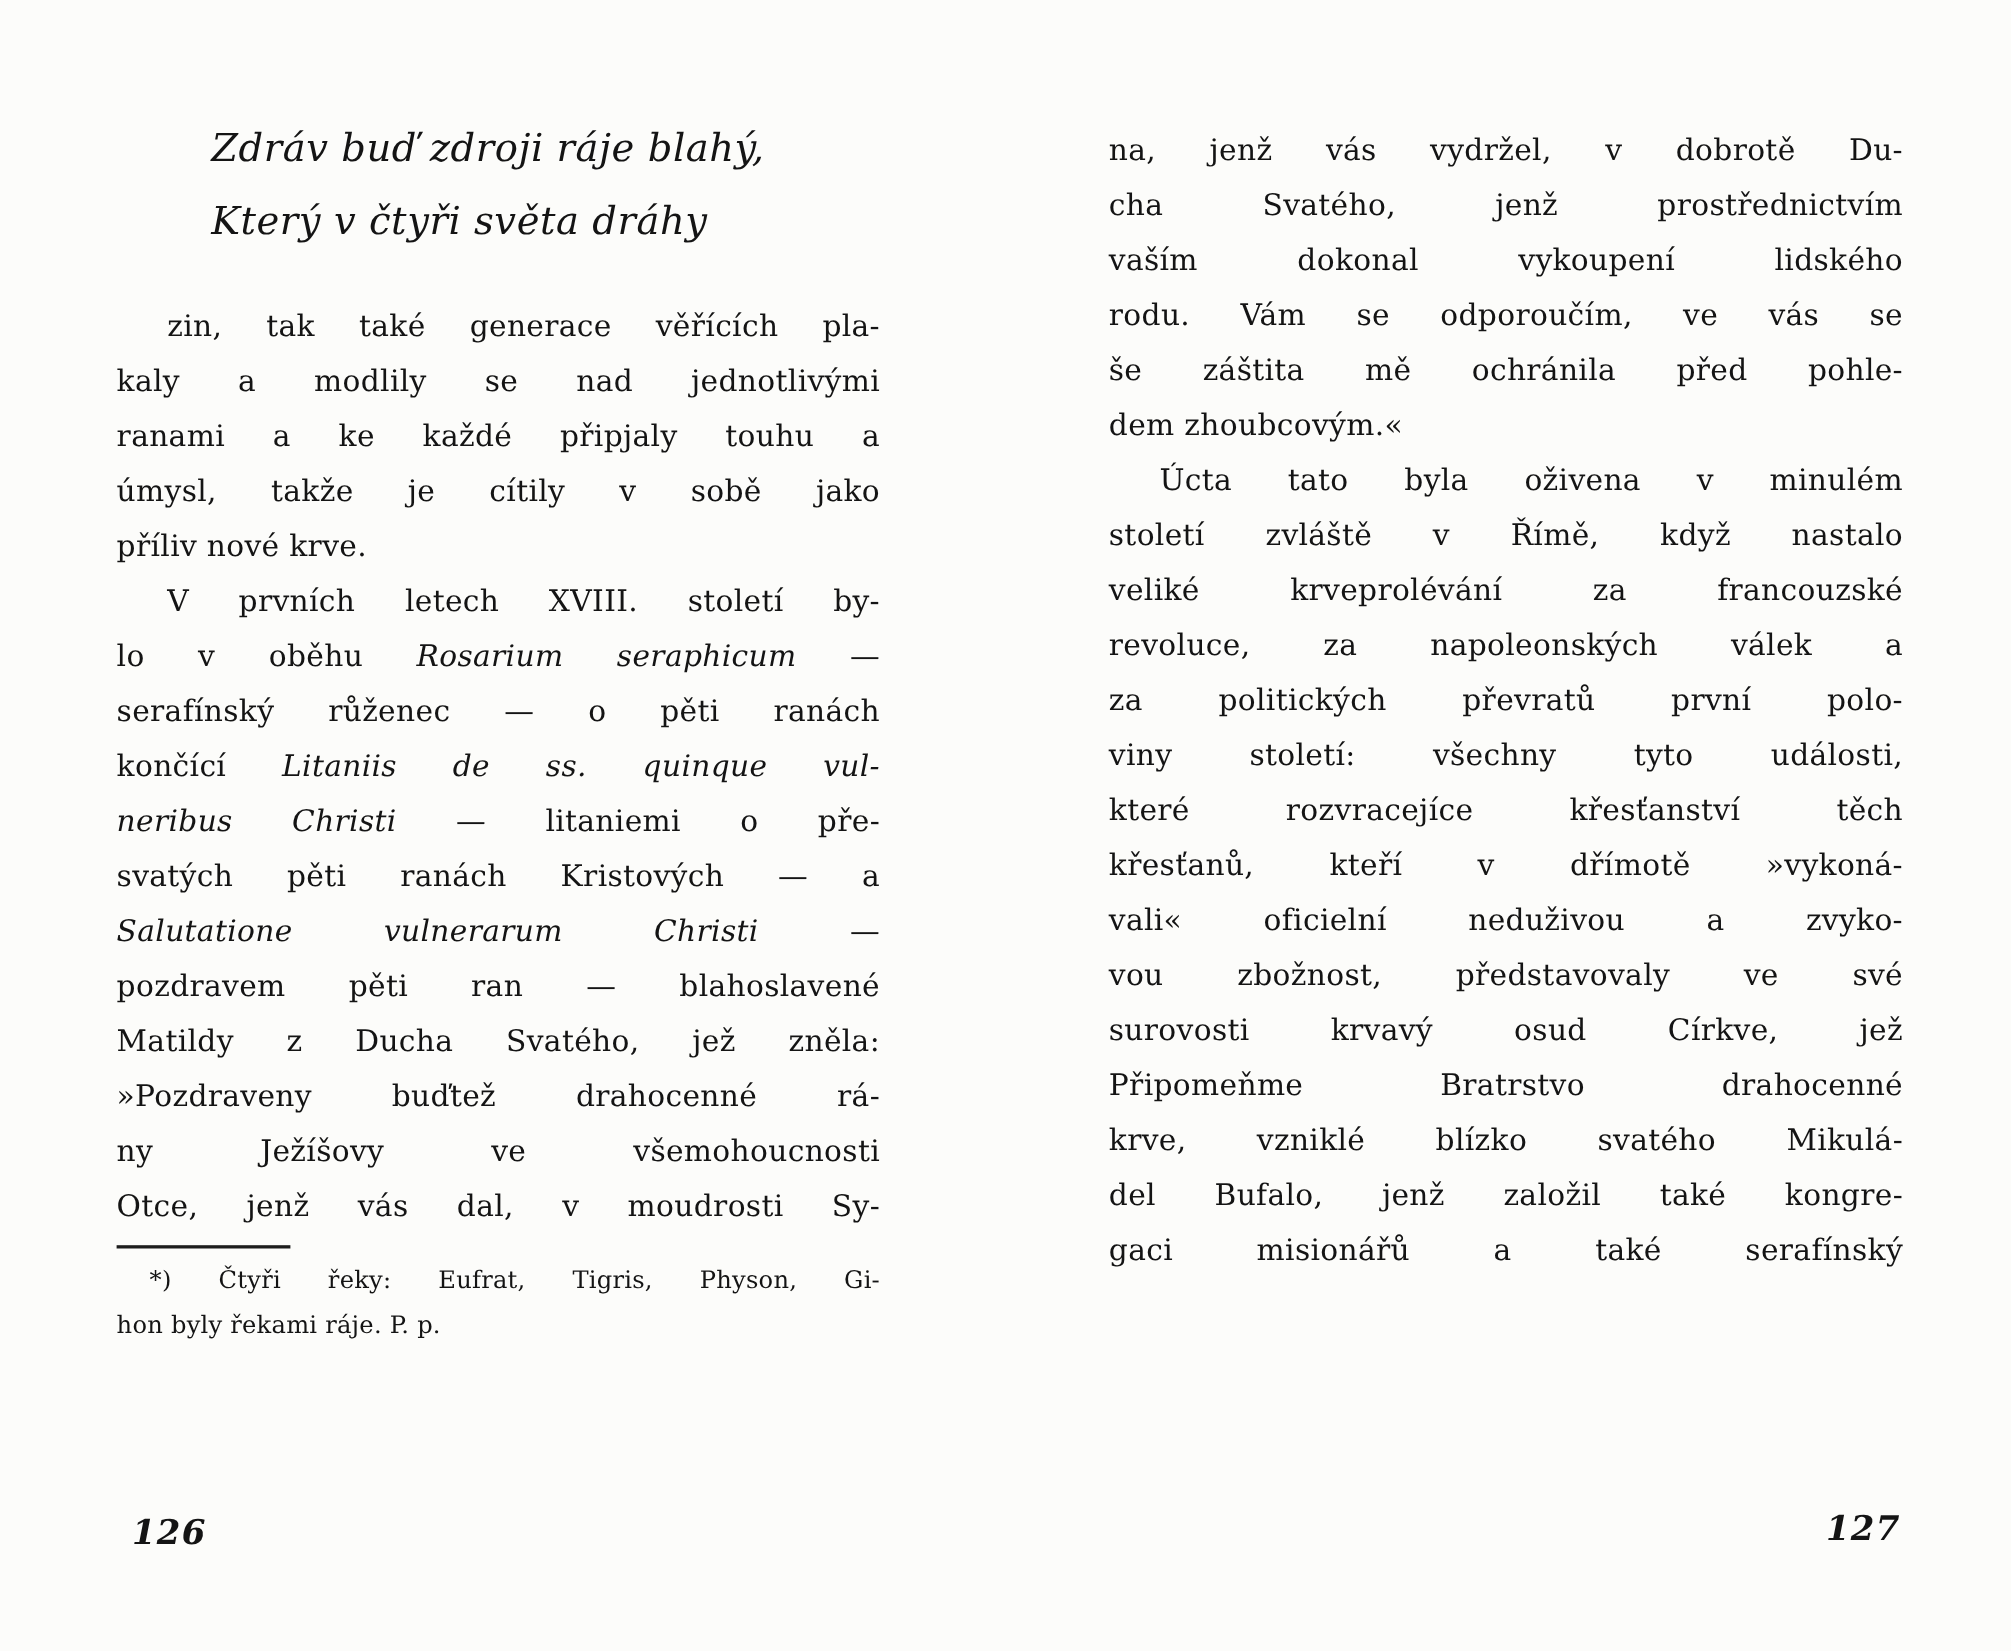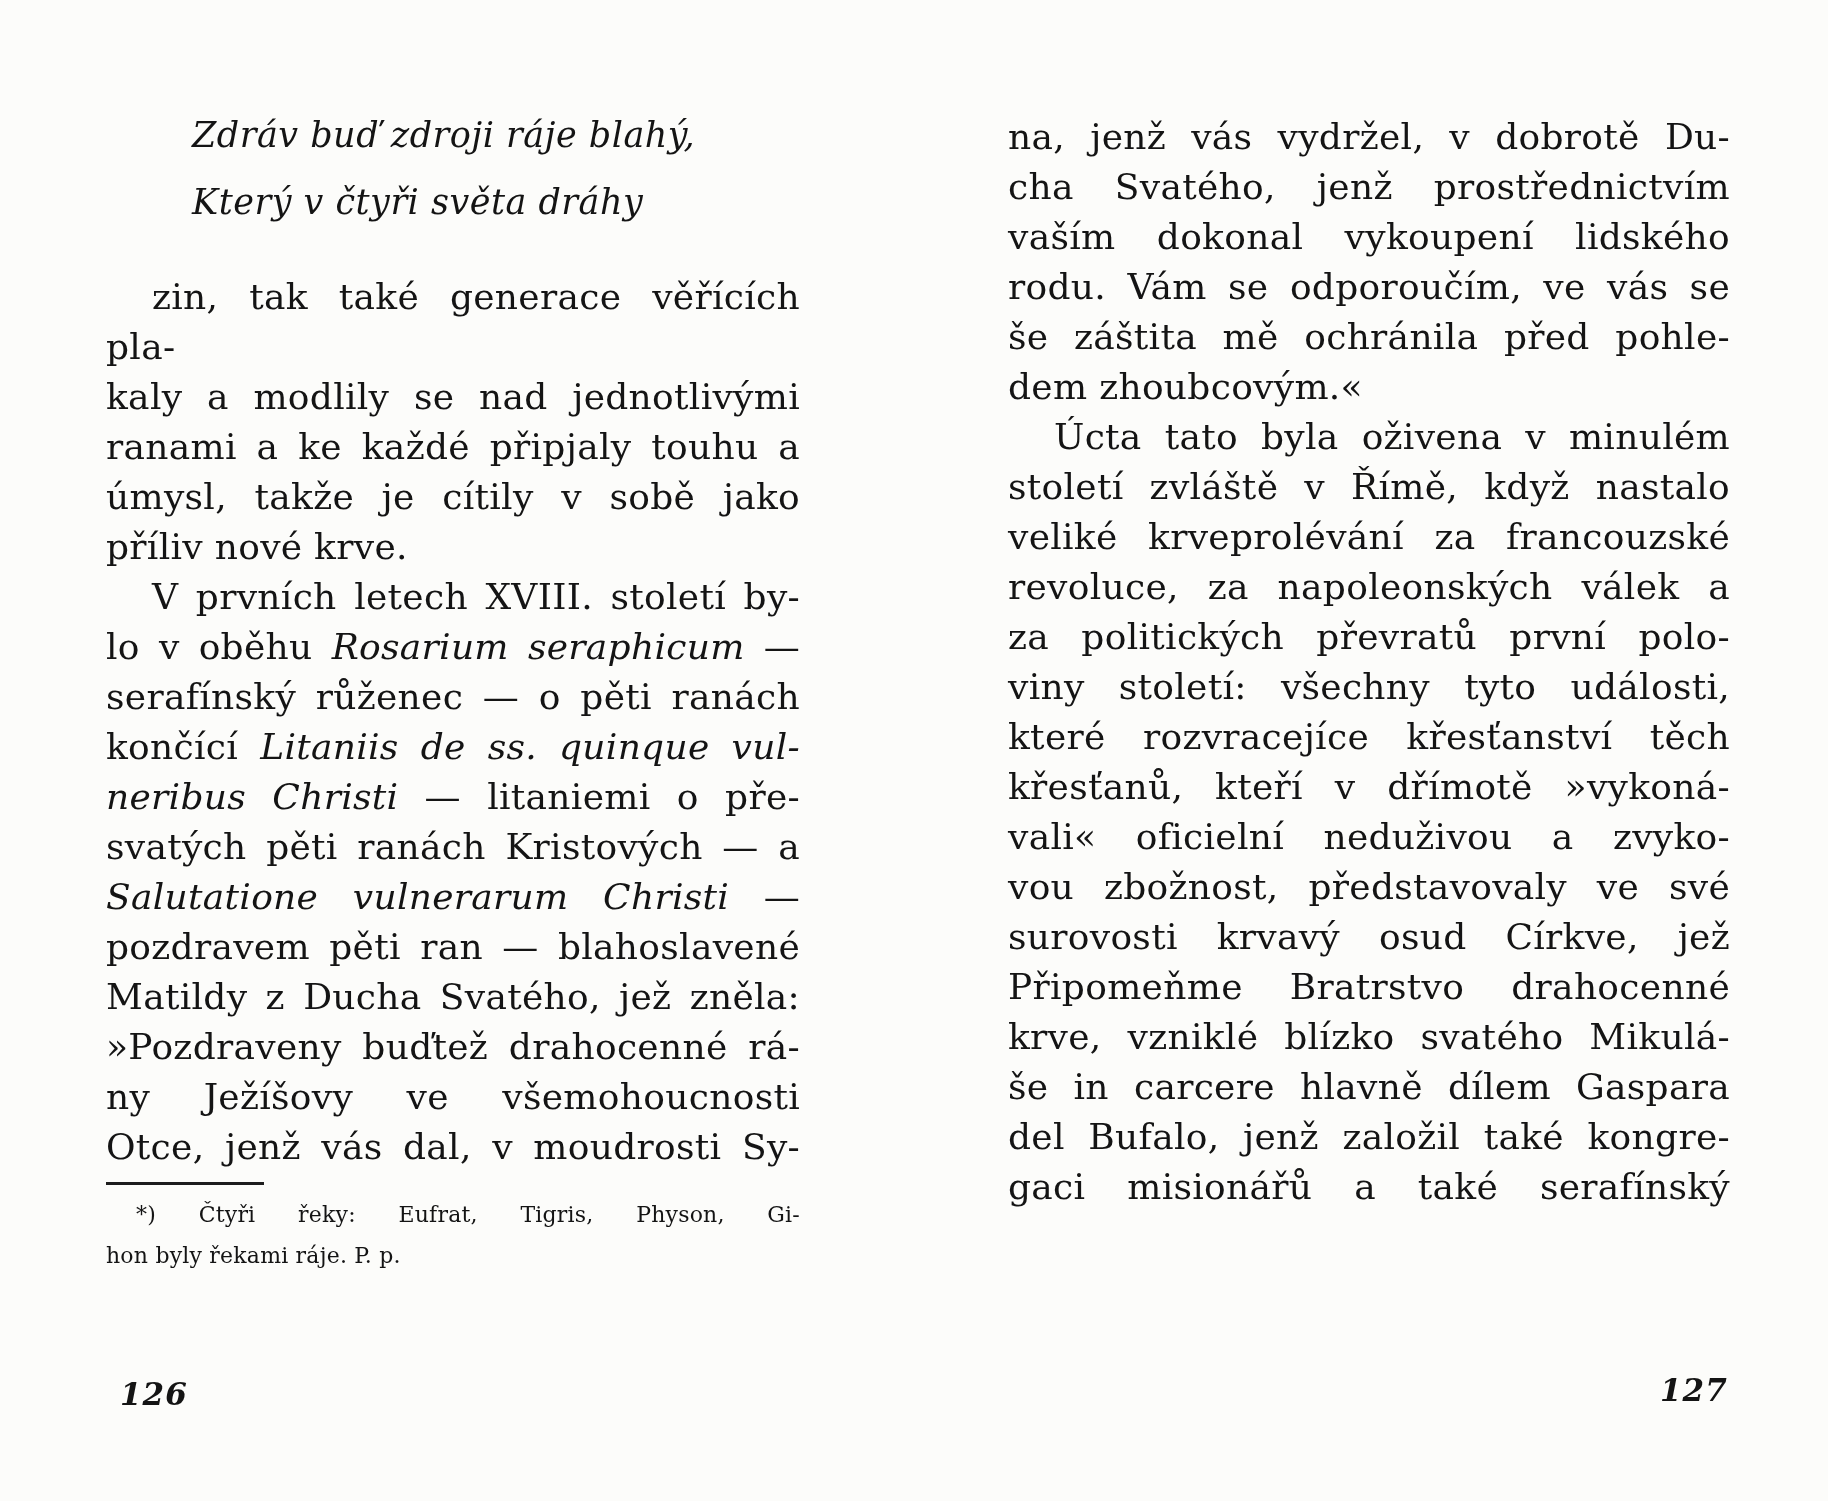--- a/index.html
+++ b/index.html
@@ -31,21 +31,21 @@
     line-height: 67px;
     letter-spacing: 0.5px;
   }
   .verse .line {
     text-align: right;
     text-align-last: left;
     font-style: italic;
   }
 
   .body {
-    font-size: 36px;
+    font-size: 27px;
     line-height: 50px;
     letter-spacing: 0.3px;
   }
   .page-left  .body { margin-top: 36px; }
   .page-right .body { margin-top: 112px; }
 
   .line {
     text-align: justify;
     text-align-last: justify;
   }
@@ -137,21 +137,20 @@
           <div class="line">revoluce, za napoleonských válek a</div>
           <div class="line">za politických převratů první polo-</div>
           <div class="line">viny století: všechny tyto události,</div>
           <div class="line">které rozvracejíce křesťanství těch</div>
           <div class="line">křesťanů, kteří v dřímotě »vykoná-</div>
           <div class="line">vali« oficielní neduživou a zvyko-</div>
           <div class="line">vou zbožnost, představovaly ve své</div>
           <div class="line">surovosti krvavý osud Církve, jež</div>
           <div class="line">Připomeňme Bratrstvo drahocenné</div>
           <div class="line">krve, vzniklé blízko svatého Mikulá-</div>
-          <div class="line">še in carcere hlavně dílem Gaspara</div>
           <div class="line">del Bufalo, jenž založil také kongre-</div>
           <div class="line">gaci misionářů a také serafínský</div>
         </div>
       </div>
     <div class="page-number pn-right">127</div>
   </section>
 
 </div>
 
 </body></html>

